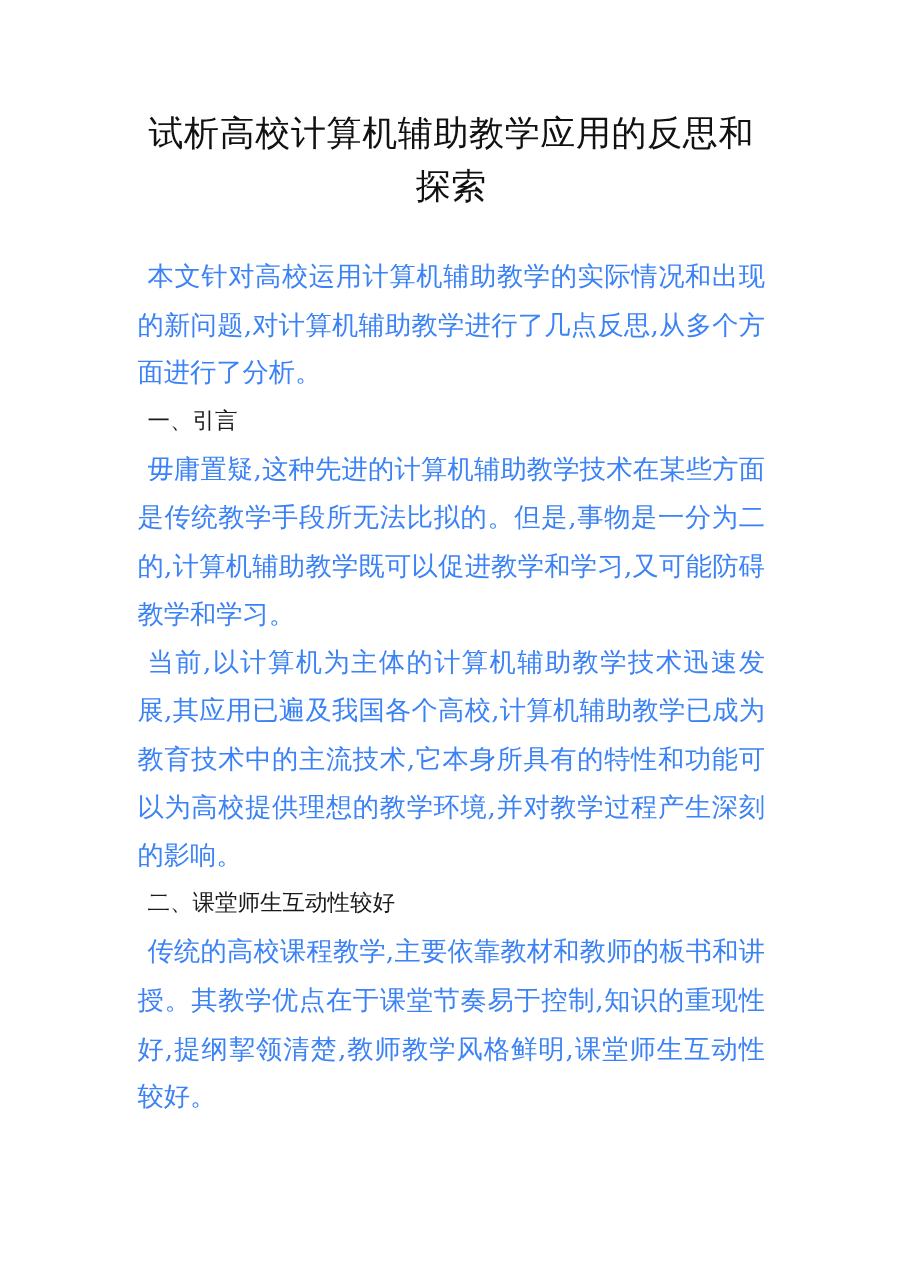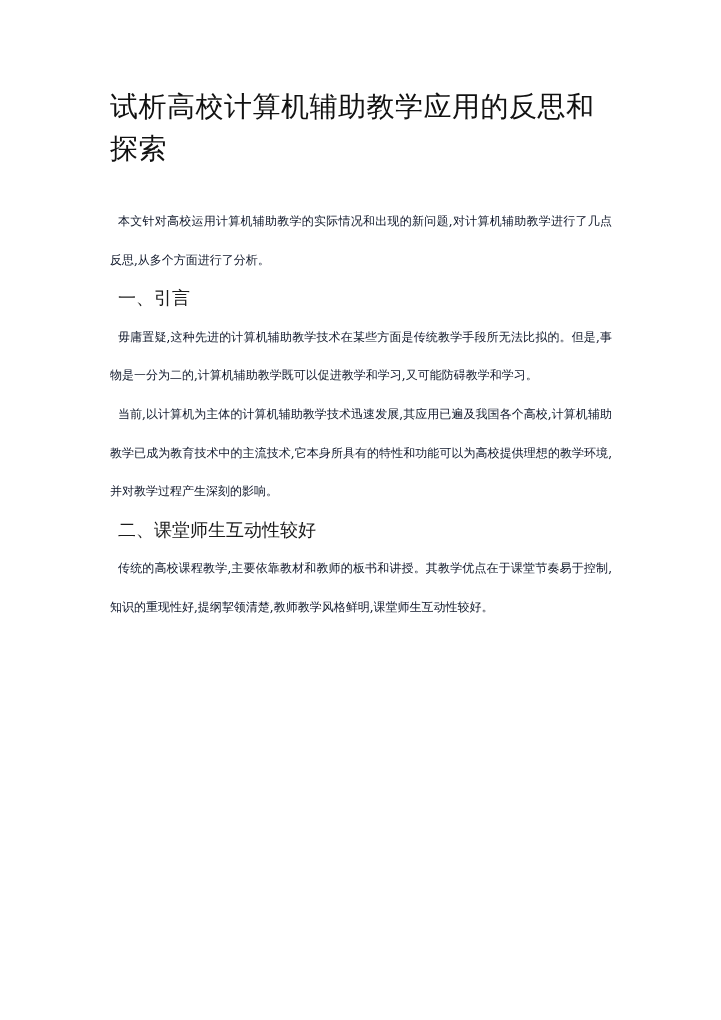--- a/index.html
+++ b/index.html
@@ -20,40 +20,41 @@
       left: 110px;
       top: 0;
       width: 502px;
     }
     .title {
       margin: 0;
       position: absolute;
       top: 86px;
       left: 0;
       width: 502px;
+      text-align: center;
       font-size: 28px;
       line-height: 42px;
       font-weight: normal;
       color: #111;
       letter-spacing: 0.5px;
     }
     .body-text {
       position: absolute;
       top: 202px;
       left: 0;
       width: 502px;
     }
     .para {
       margin: 0;
-      font-size: 12px;
+      font-size: 21px;
       line-height: 38.6px;
       text-align: justify;
       text-align-last: left;
       text-indent: 8px;
-      color: #0f172a;
+      color: #3b82f6;
       word-break: break-all;
     }
     .heading {
       margin: 0;
       font-size: 18px;
       line-height: 38.6px;
       text-indent: 8px;
       color: #1a1a1a;
     }
   </style>

